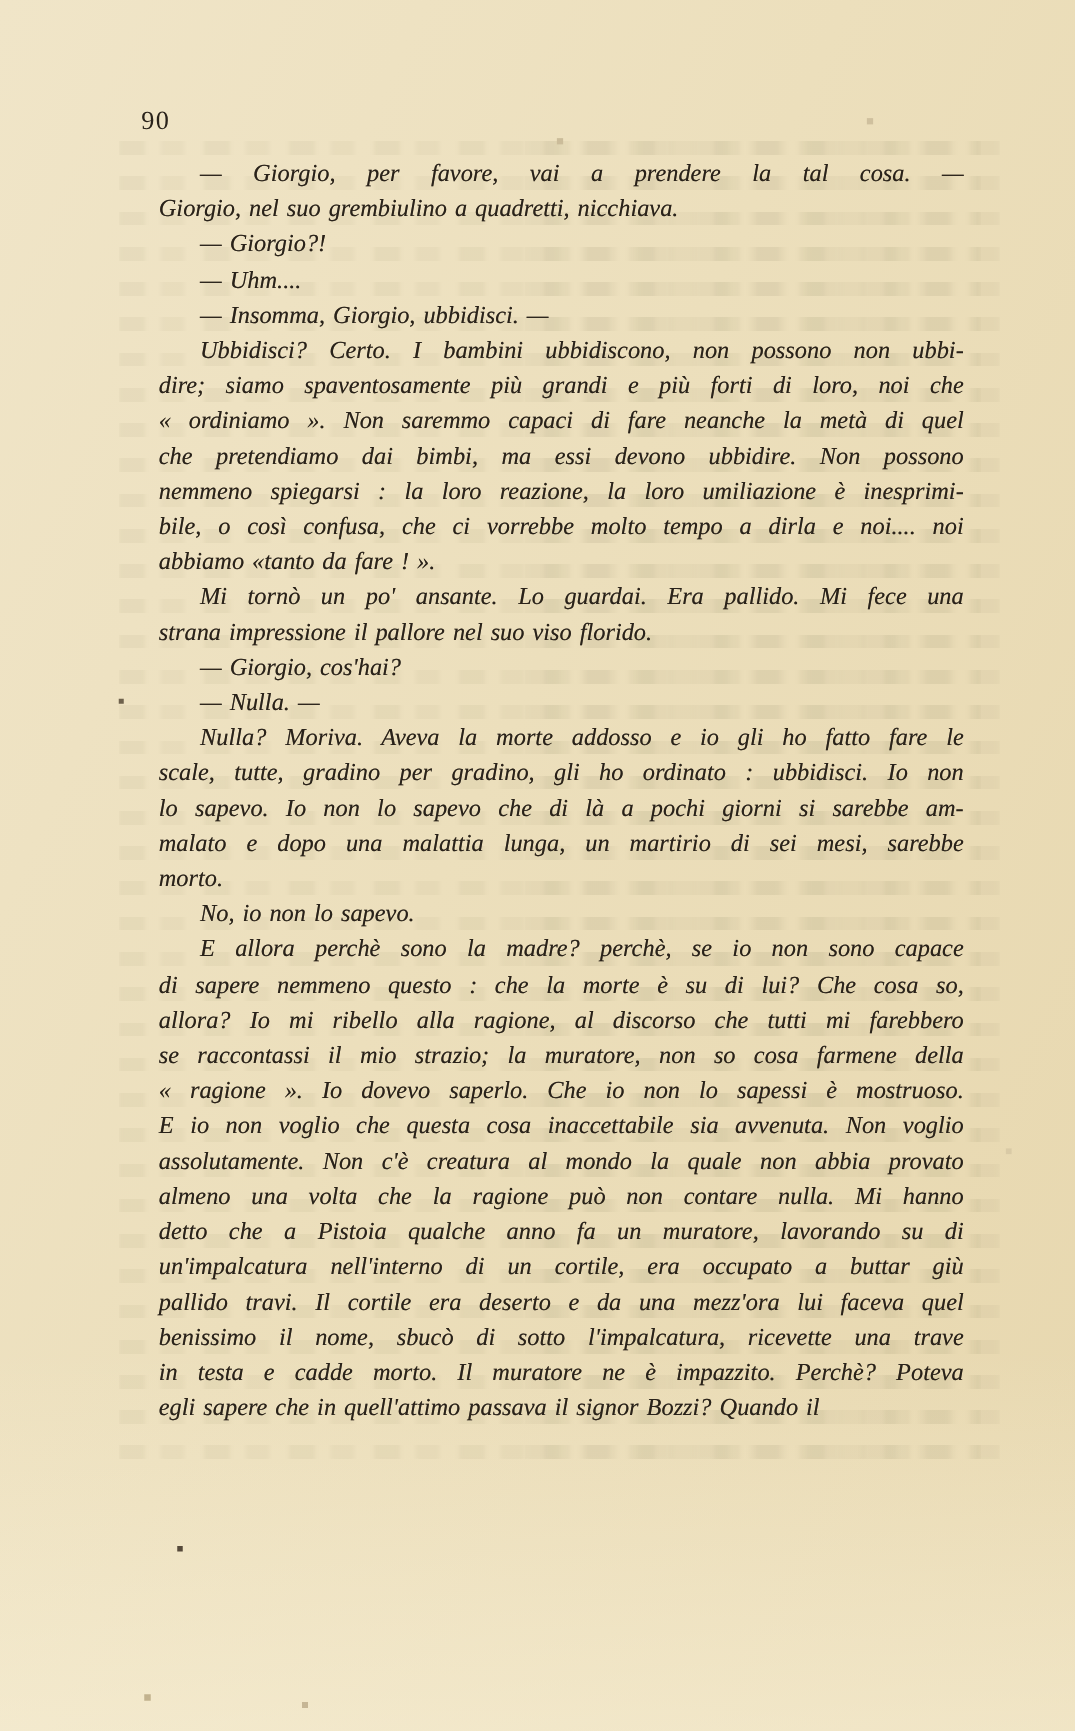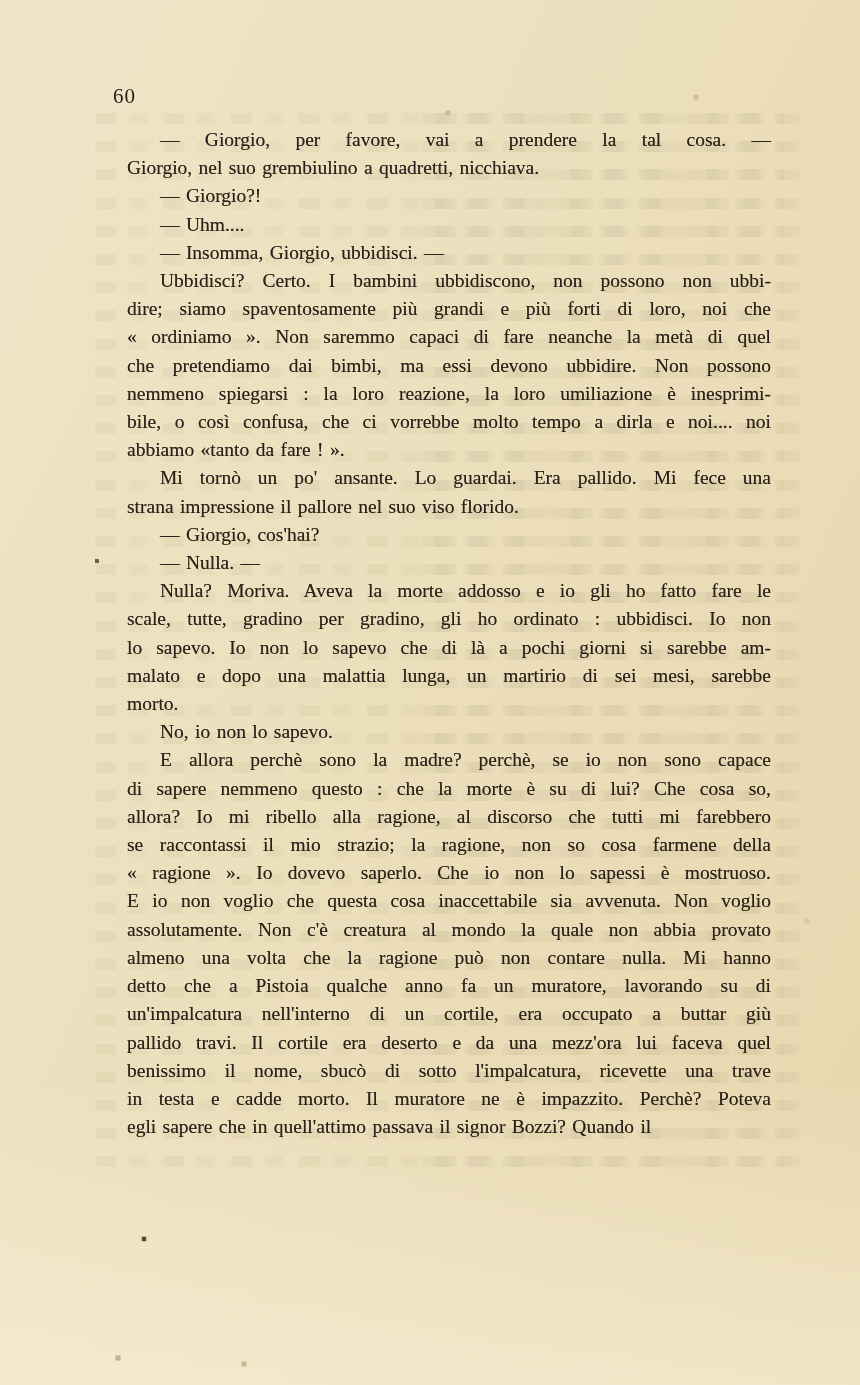--- a/index.html
+++ b/index.html
@@ -70,41 +70,42 @@
   .text-block {
     position: absolute;
     left: 127px;
     top: 126px;
     width: 644px;
     font-size: 19.5px;
     line-height: 28.2px;
     color: #29221a;
     text-shadow: 0 0 0.4px rgba(45,35,22,0.55);
     word-spacing: 1.5px;
+    font-style: italic;
   }
   .line {
     white-space: nowrap;
   }
   .line.j {
     white-space: normal;
     text-align: justify;
     text-align-last: justify;
   }
   .line.ind {
     text-indent: 33px;
   }
 </style>
 </head>
 <body>
 
 <div class="page">
   <div class="bleed"></div>
   <div class="bleed b2"></div>
   <div class="specks"></div>
-  <div class="page-number">60</div>
+  <div class="page-number">90</div>
   <div class="text-block">
       <div class="para">
         <div class="line j ind">— Giorgio, per favore, vai a prendere la tal cosa. —</div>
         <div class="line">Giorgio, nel suo grembiulino a quadretti, nicchiava.</div>
       </div>
       <div class="para">
         <div class="line ind">— Giorgio?!</div>
       </div>
       <div class="para">
         <div class="line ind">— Uhm....</div>
@@ -138,21 +139,21 @@
         <div class="line j">malato e dopo una malattia lunga, un martirio di sei mesi, sarebbe</div>
         <div class="line">morto.</div>
       </div>
       <div class="para">
         <div class="line ind">No, io non lo sapevo.</div>
       </div>
       <div class="para">
         <div class="line j ind">E allora perchè sono la madre? perchè, se io non sono capace</div>
         <div class="line j">di sapere nemmeno questo : che la morte è su di lui? Che cosa so,</div>
         <div class="line j">allora? Io mi ribello alla ragione, al discorso che tutti mi farebbero</div>
-        <div class="line j">se raccontassi il mio strazio; la ragione, non so cosa farmene della</div>
+        <div class="line j">se raccontassi il mio strazio; la muratore, non so cosa farmene della</div>
         <div class="line j">« ragione ». Io dovevo saperlo. Che io non lo sapessi è mostruoso.</div>
         <div class="line j">E io non voglio che questa cosa inaccettabile sia avvenuta. Non voglio</div>
         <div class="line j">assolutamente. Non c'è creatura al mondo la quale non abbia provato</div>
         <div class="line j">almeno una volta che la ragione può non contare nulla. Mi hanno</div>
         <div class="line j">detto che a Pistoia qualche anno fa un muratore, lavorando su di</div>
         <div class="line j">un'impalcatura nell'interno di un cortile, era occupato a buttar giù</div>
         <div class="line j">pallido travi. Il cortile era deserto e da una mezz'ora lui faceva quel</div>
         <div class="line j">benissimo il nome, sbucò di sotto l'impalcatura, ricevette una trave</div>
         <div class="line j">in testa e cadde morto. Il muratore ne è impazzito. Perchè? Poteva</div>
         <div class="line">egli sapere che in quell'attimo passava il signor Bozzi? Quando il</div>

